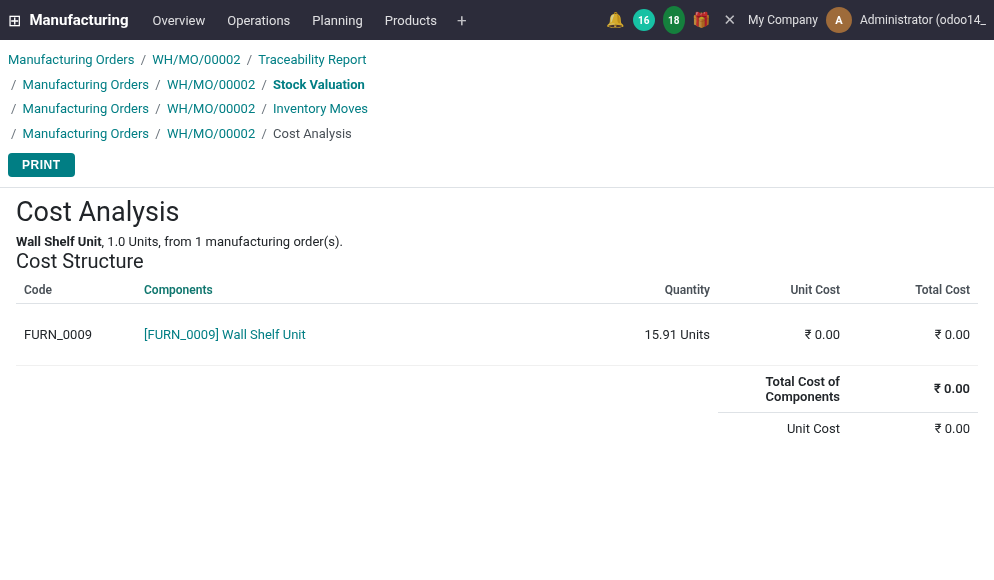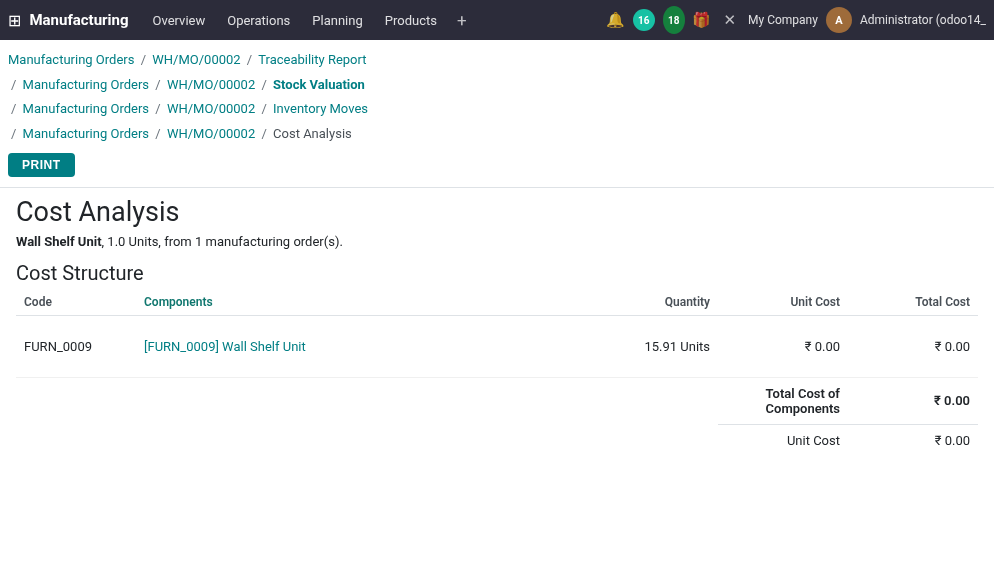--- a/index.html
+++ b/index.html
@@ -82,21 +82,21 @@
 <div style="padding: 4px 8px 0 8px;">
   <button style="background:#017e84; color:#fff; border:none; padding:5px 14px; border-radius:4px; font-size:12px; font-weight:700; cursor:pointer; letter-spacing:0.5px;">PRINT</button>
 </div>
 
 <hr style="border:none; border-top:1px solid #dee2e6; margin: 10px 0 0 0;">
 
 <div style="padding: 8px 16px;">
 
   <h1 style="font-size:27px; font-weight:400; color:#212529; margin-bottom:6px;">Cost Analysis</h1>
 
-  <p style="font-size:13px; color:#212529; margin-bottom:12px;">
+  <p style="font-size:13px; color:#212529; ">
     <strong>Wall Shelf Unit</strong><span>, 1.0 Units, from 1 manufacturing order(s).</span>
   </p>
 
 
 
   <h2 style="font-size:20px; font-weight:400; color:#212529; margin-bottom:4px;">Cost Structure</h2>
 
   <table style="width:100%; border-collapse:collapse; font-size:13px;">
     <thead>
       <tr>

